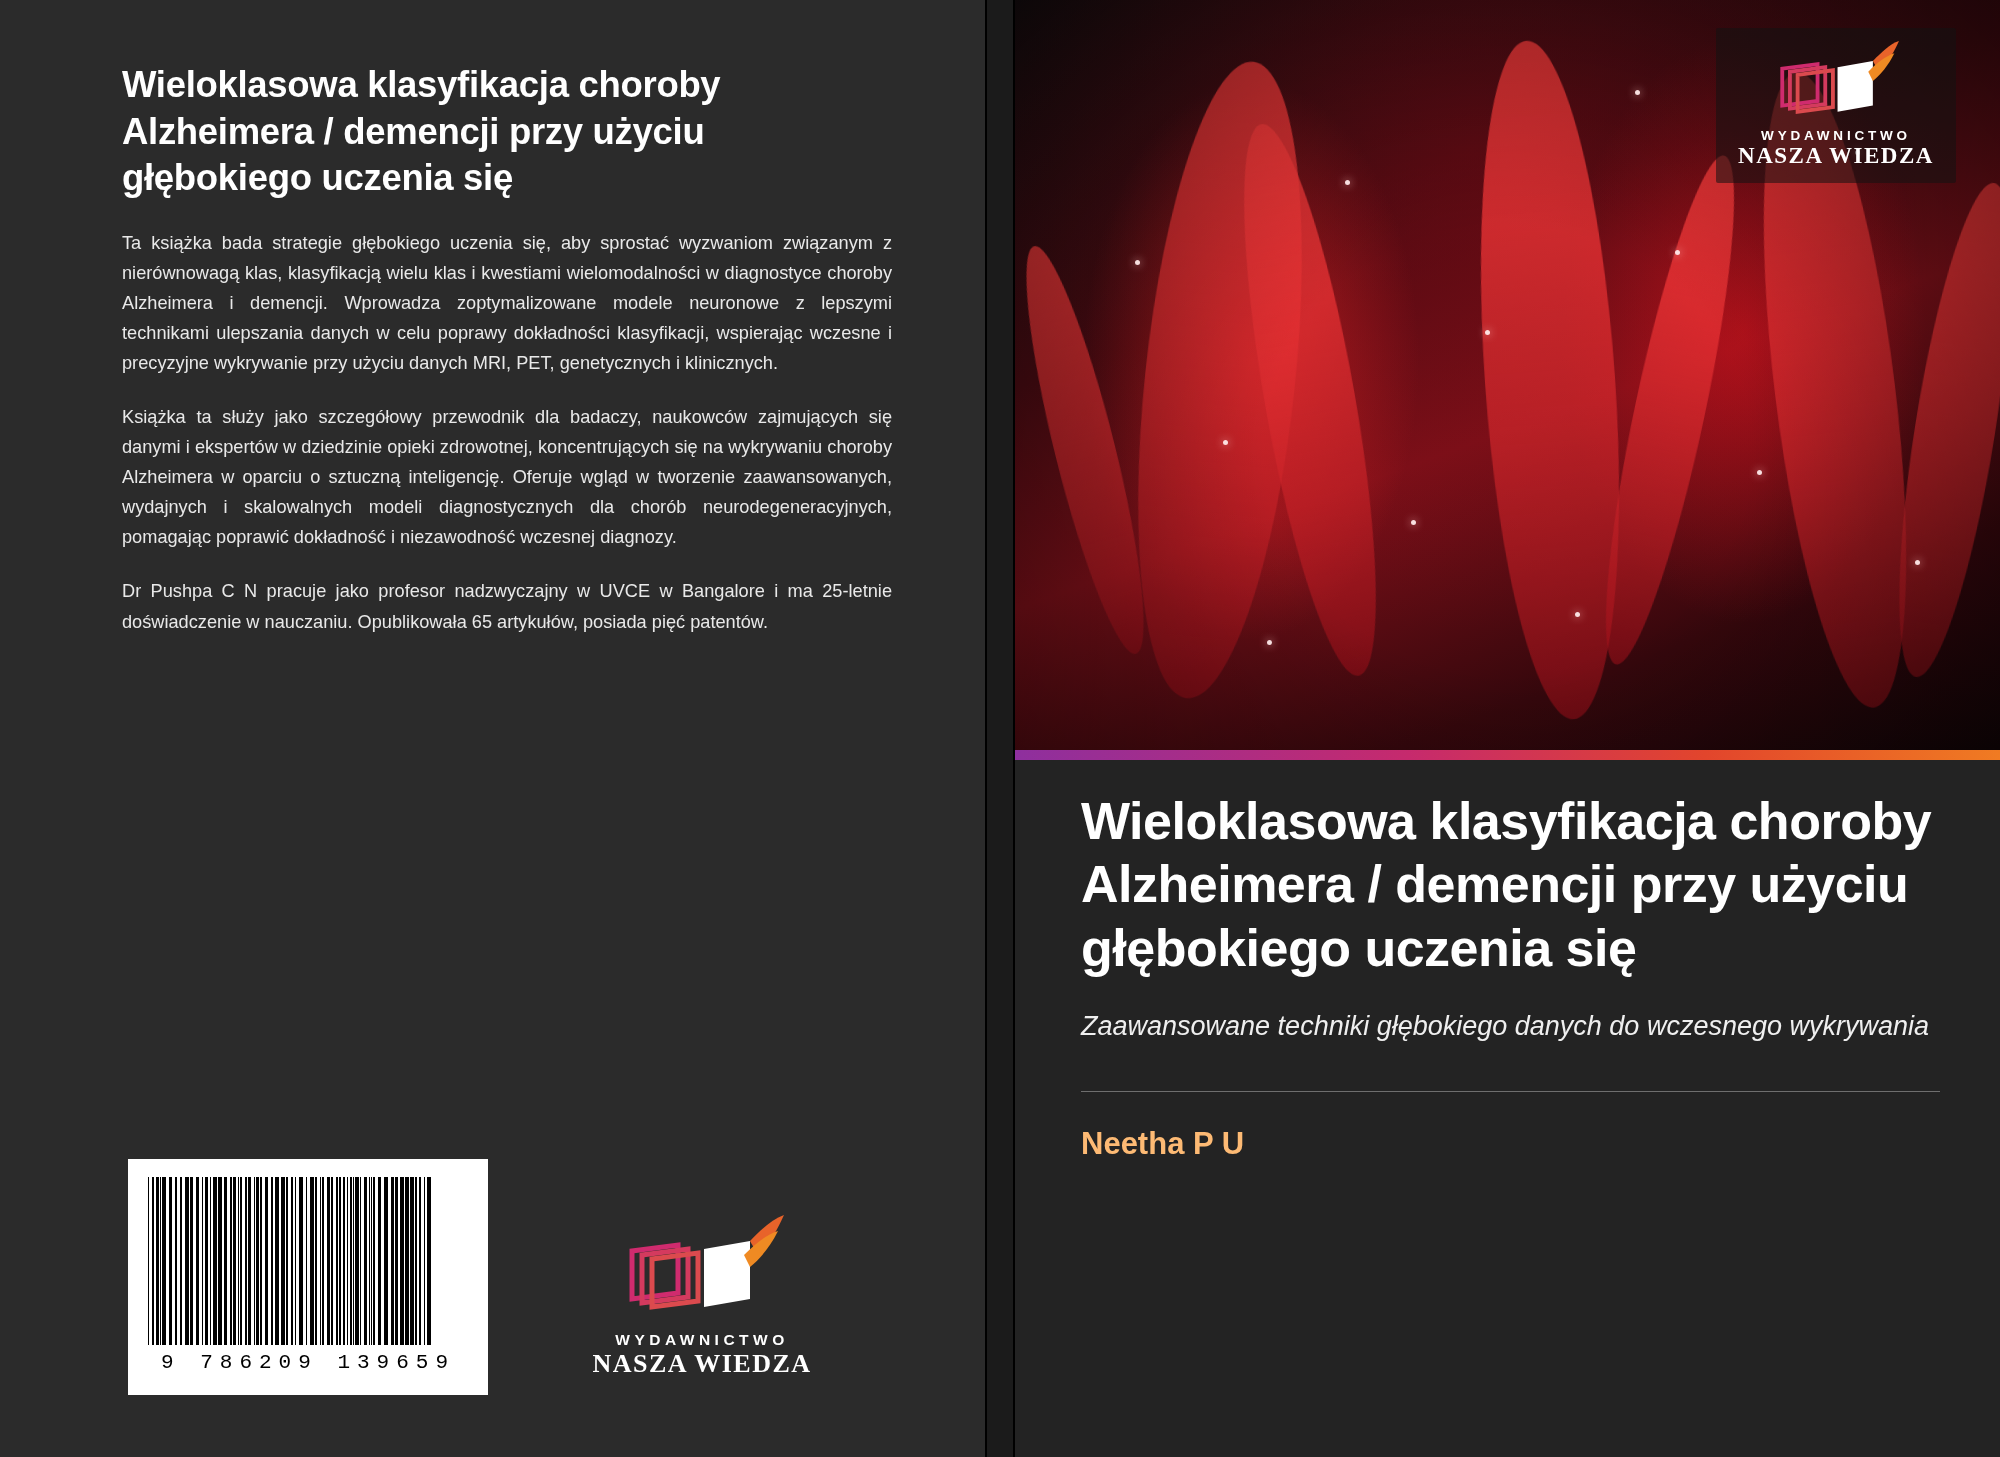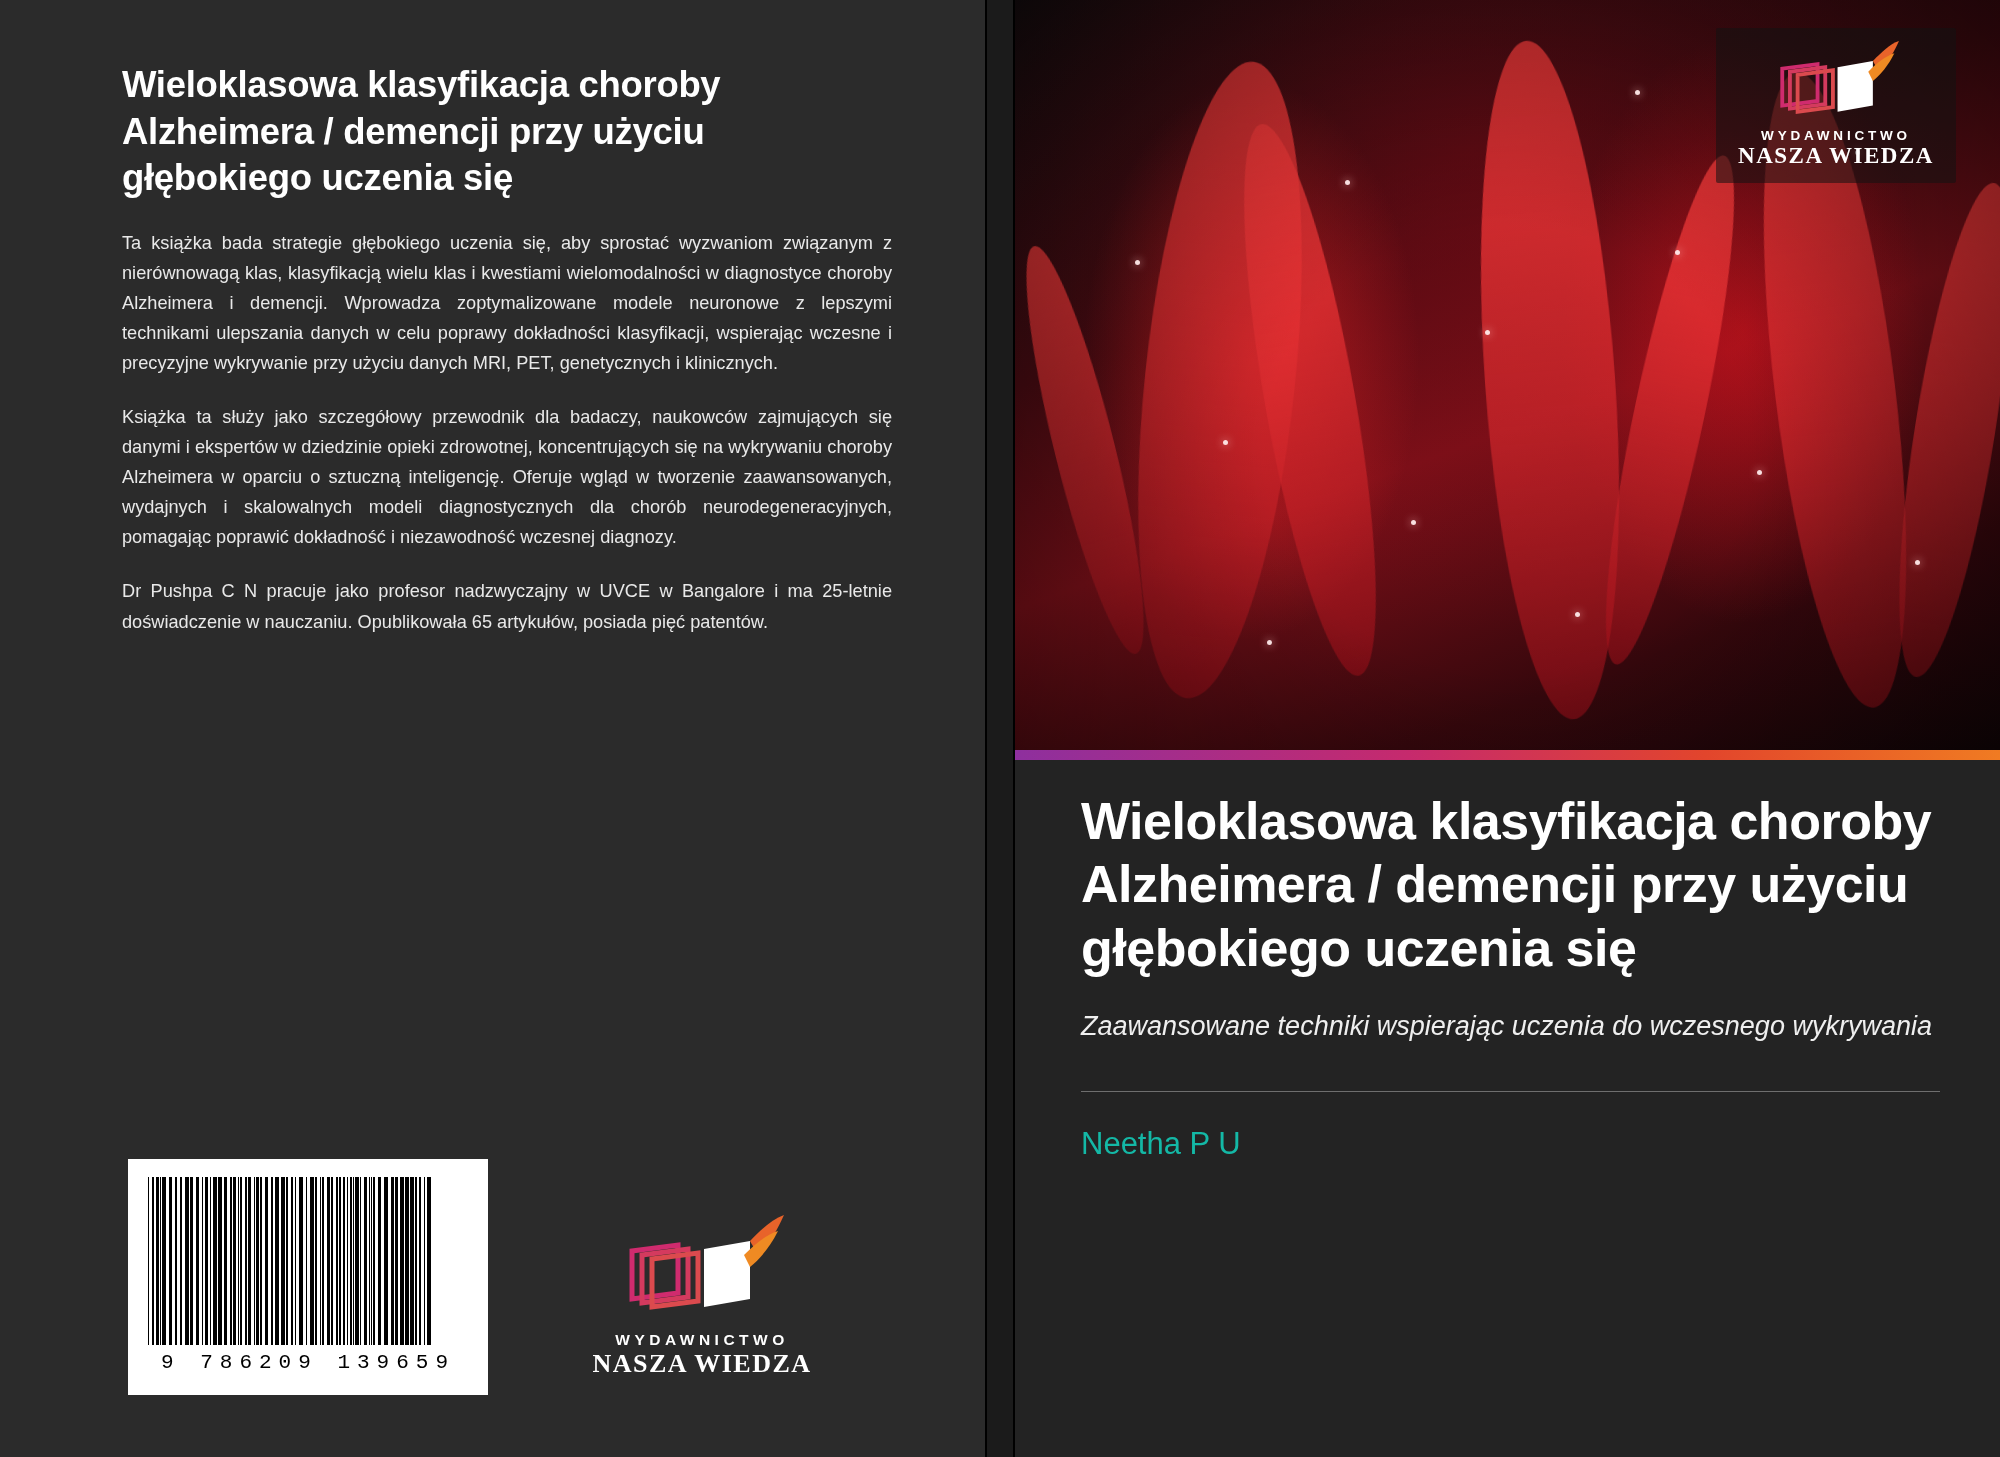--- a/index.html
+++ b/index.html
@@ -196,23 +196,23 @@
     font-style: italic;
     line-height: 1.5;
     margin: 0;
   }
   .divider {
     margin: 44px 0 30px 0;
     height: 1px;
     background: #6e6e6e;
   }
   .author {
-    color: #14b8a6;
+    color: #fdba74;
     font-size: 31px;
-    font-weight: normal;
+    font-weight: bold;
     line-height: 1.45;
   }
 </style>
 </head>
 <body>
 
 <div id="cover">
 
   <section class="back-cover">
     <div class="back-inner">
@@ -414,19 +414,19 @@
         </div>
         <div class="pub-name-small">WYDAWNICTWO</div>
         <div class="pub-name-large">NASZA WIEDZA</div>
       </div>
     </div>
 
     <div class="accent-bar"></div>
 
     <div class="front-text">
       <h1 class="front-title">Wieloklasowa klasyfikacja choroby Alzheimera / demencji przy użyciu głębokiego uczenia się</h1>
-      <p class="front-subtitle">Zaawansowane techniki wspierając uczenia do wczesnego wykrywania</p>
+      <p class="front-subtitle">Zaawansowane techniki głębokiego danych do wczesnego wykrywania</p>
       <div class="divider"></div>
       <div class="author">Neetha P U</div>
     </div>
   </section>
 
 </div>
 
 </body></html>

